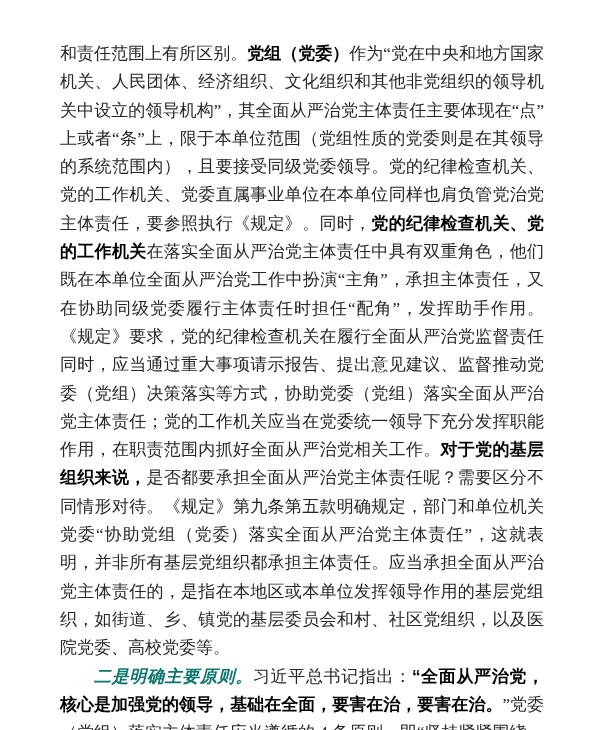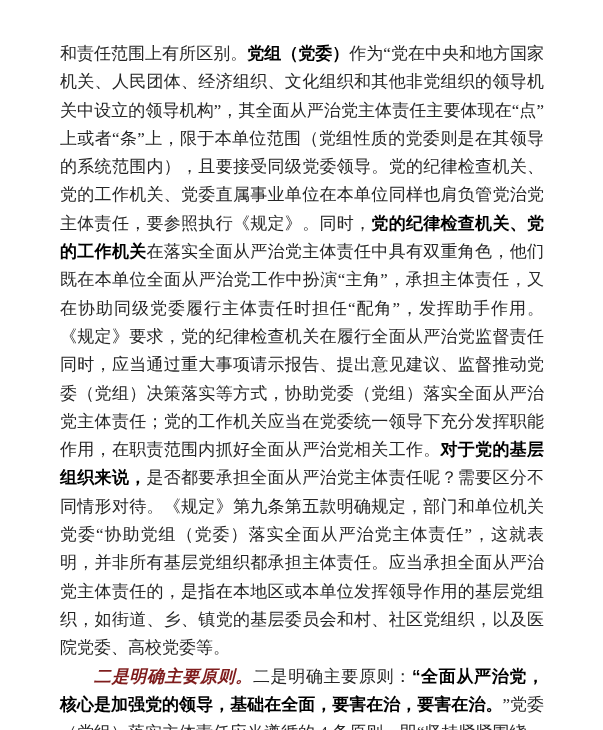--- a/index.html
+++ b/index.html
@@ -37,21 +37,21 @@
   
   .run-hei {
     font-family: "Liberation Sans", sans-serif;
     font-weight: 700;
     color: #000000;
   }
   
   .run-kai {
     font-weight: 700;
     font-style: italic;
-    color: #7f1d1d;
+    color: #0f766e;
   }
   .run-regular {
     font-weight: 400;
   }
   .page-number {
     position: absolute;
     left: 0;
     right: 0;
     top: 708px;
     text-align: center;
@@ -61,18 +61,18 @@
   }
 </style>
 </head>
 <body>
 
 <div class="page">
   <div class="text-block">
 
     <p class="para"><span class="run-regular">和责任范围上有所区别。</span><span class="run-hei">党组（党委）</span><span class="run-regular">作为“党在中央和地方国家机关、人民团体、经济组织、文化组织和其他非党组织的领导机关中设立的领导机构”，其全面从严治党主体责任主要体现在“点”上或者“条”上，限于本单位范围（党组性质的党委则是在其领导的系统范围内），且要接受同级党委领导。党的纪律检查机关、党的工作机关、党委直属事业单位在本单位同样也肩负管党治党主体责任，要参照执行《规定》。同时，</span><span class="run-hei">党的纪律检查机关、党的工作机关</span><span class="run-regular">在落实全面从严治党主体责任中具有双重角色，他们既在本单位全面从严治党工作中扮演“主角”，承担主体责任，又在协助同级党委履行主体责任时担任“配角”，发挥助手作用。《规定》要求，党的纪律检查机关在履行全面从严治党监督责任同时，应当通过重大事项请示报告、提出意见建议、监督推动党委（党组）决策落实等方式，协助党委（党组）落实全面从严治党主体责任；党的工作机关应当在党委统一领导下充分发挥职能作用，在职责范围内抓好全面从严治党相关工作。</span><span class="run-hei">对于党的基层组织来说，</span><span class="run-regular">是否都要承担全面从严治党主体责任呢？需要区分不同情形对待。《规定》第九条第五款明确规定，部门和单位机关党委“协助党组（党委）落实全面从严治党主体责任”，这就表明，并非所有基层党组织都承担主体责任。应当承担全面从严治党主体责任的，是指在本地区或本单位发挥领导作用的基层党组织，如街道、乡、镇党的基层委员会和村、社区党组织，以及医院党委、高校党委等。</span></p>
 
-    <p class="para para-indent"><span class="run-kai">二是明确主要原则。</span><span class="run-regular">二是明确主要原则：</span><span class="run-hei">“全面从严治党，核心是加强党的领导，基础在全面，要害在治，要害在治。</span><span class="run-regular">”党委（党组）落实主体责任应当遵循的 4 条原则，即“坚持紧紧围绕</span></p>
+    <p class="para para-indent"><span class="run-kai">二是明确主要原则。</span><span class="run-regular">习近平总书记指出：</span><span class="run-hei">“全面从严治党，核心是加强党的领导，基础在全面，要害在治，要害在治。</span><span class="run-regular">”党委（党组）落实主体责任应当遵循的 4 条原则，即“坚持紧紧围绕</span></p>
 
   </div>
 
   <div class="page-number">- 3 -</div>
 </div>
 
 </body></html>

